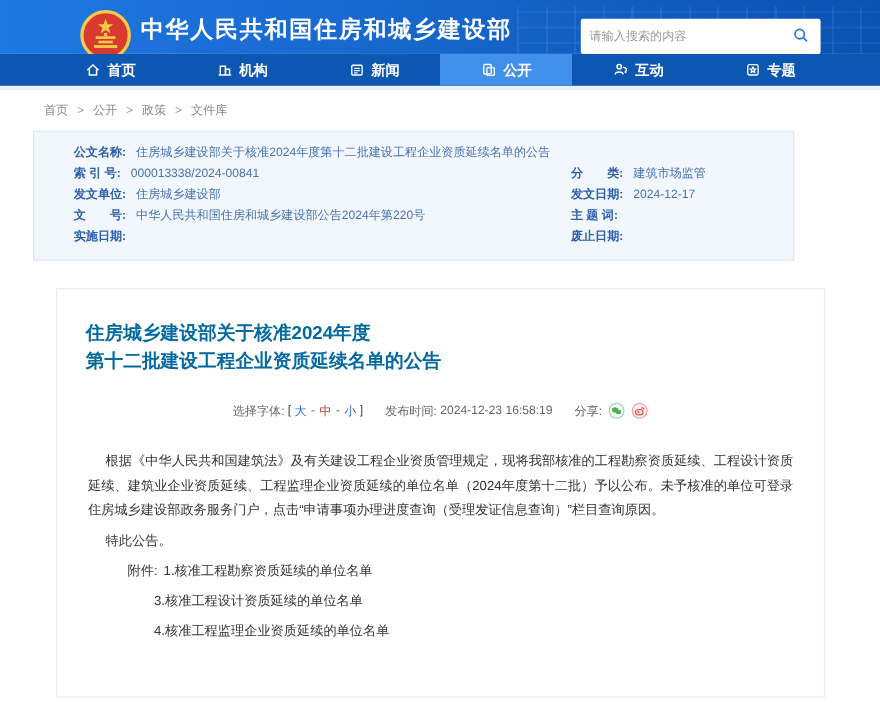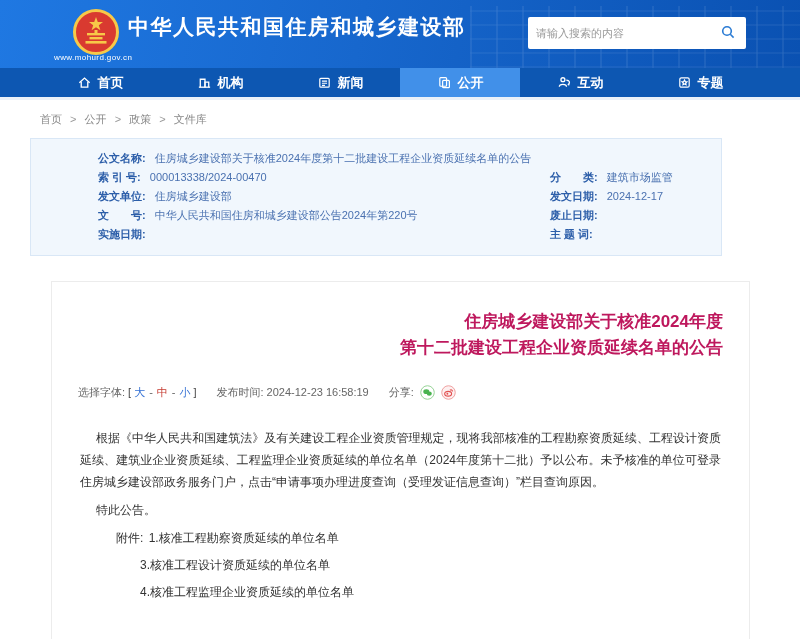--- a/index.html
+++ b/index.html
@@ -1,21 +1,21 @@
 <!DOCTYPE html>
 <html><head>
 <meta charset="utf-8">
 <style>
   * { margin:0; padding:0; box-sizing:border-box; }
   html,body { width:800px; height:639px; overflow:hidden; background:#fff; }
   body { font-family:"Liberation Sans","DejaVu Sans",sans-serif; }
   .page { position:relative; width:800px; height:639px; background:#fff; }
 
   
-  .banner { position:relative; height:68px;
+  .banner { position:relative; height:49px;
     background:linear-gradient(100deg,#1f78e2 0%, #1767cd 45%, #0a51b2 100%); overflow:hidden; }
   .banner-deco { position:absolute; right:0; top:6px; width:330px; height:62px; opacity:.14;
     background:
       repeating-linear-gradient(90deg, rgba(255,255,255,.5) 0 2px, transparent 2px 26px),
       repeating-linear-gradient(0deg, rgba(255,255,255,.35) 0 2px, transparent 2px 14px); }
   .emblem { position:absolute; left:72px; top:8px; width:48px; height:48px; }
   .site-title-block { position:absolute; left:128px; top:13px; color:#fff; }
   .site-name { font-size:21px; font-weight:bold; letter-spacing:1.5px; }
   .site-name-en { font-size:7.6px; margin-top:5px; opacity:.95; letter-spacing:.2px; }
   .site-url { position:absolute; left:54px; top:53px; font-size:8px; color:#fff; letter-spacing:.4px; }
@@ -35,34 +35,34 @@
   .nav-item.active { background:#4190e9; }
   .nav-icon { display:flex; align-items:center; }
 
   
   .breadcrumb { margin:12px 0 0 40px; font-size:11px; color:#888; height:15px; }
   .breadcrumb a { color:#888; text-decoration:none; cursor:pointer; }
   .crumb-sep { margin:0 5px; color:#999; }
 
   
   .meta-panel { margin:11px 0 0 30px; width:692px; background:#f1f7fd;
-    border:1px solid #d9e7f6; padding:10px 10px 11px 67px; display:flex; }
+    border:1px solid #d9e7f6; padding:10px 10px 11px 36px; display:flex; }
   .meta-col-left { width:452px; }
   .meta-col-right { flex:1; }
   .meta-row { height:19px; line-height:19px; font-size:11px; white-space:nowrap; }
   .meta-row.spacer { }
   .meta-label { color:#2c5ea9; font-weight:bold; margin-right:6px; }
   .meta-value { color:#4a71b0; }
 
   
   .article-card { margin:25px 0 0 51px; width:699px; min-height:372px; background:#fff;
     border:1px solid #ececec; padding:27px 26px 10px; }
-  .article-title { text-align:right; font-size:17px; line-height:1.55; color:#be185d;
+  .article-title { text-align:left; font-size:17px; line-height:1.55; color:#0369a1;
     font-weight:bold; }
-  .article-meta { display:flex; justify-content:flex-start; align-items:center; gap:3px;
+  .article-meta { display:flex; justify-content:center; align-items:center; gap:3px;
     margin-top:23px; font-size:11px; color:#666; }
   .fs-bracket { color:#444; }
   .fs-size { text-decoration:none; cursor:pointer; }
   .fs-size.blue { color:#3370d4; }
   .fs-size.red { color:#c53a30; }
   .fs-sep { color:#666; margin:0 1px; }
   .meta-gap { width:14px; }
   .share-icon { display:inline-flex; margin-left:3px; cursor:pointer; }
 
   .article-body { margin-top:27px; font-size:12px; color:#333; padding:0 2px; }
@@ -177,21 +177,21 @@
   </div>
 
   <section class="meta-panel">
     <div class="meta-col-left">
       <div class="meta-row">
         <span class="meta-label">公文名称:</span>
         <span class="meta-value">住房城乡建设部关于核准2024年度第十二批建设工程企业资质延续名单的公告</span>
       </div>
       <div class="meta-row">
         <span class="meta-label">索 引 号:</span>
-        <span class="meta-value">000013338/2024-00470</span>
+        <span class="meta-value">000013338/2024-00841</span>
       </div>
       <div class="meta-row">
         <span class="meta-label">发文单位:</span>
         <span class="meta-value">住房城乡建设部</span>
       </div>
       <div class="meta-row">
         <span class="meta-label">文　　号:</span>
         <span class="meta-value">中华人民共和国住房和城乡建设部公告2024年第220号</span>
       </div>
       <div class="meta-row">
@@ -203,25 +203,25 @@
       <div class="meta-row spacer"></div>
       <div class="meta-row">
         <span class="meta-label">分　　类:</span>
         <span class="meta-value">建筑市场监管</span>
       </div>
       <div class="meta-row">
         <span class="meta-label">发文日期:</span>
         <span class="meta-value">2024-12-17</span>
       </div>
       <div class="meta-row">
+        <span class="meta-label">主 题 词:</span>
+        <span class="meta-value"></span>
+      </div>
+      <div class="meta-row">
         <span class="meta-label">废止日期:</span>
-        <span class="meta-value"></span>
-      </div>
-      <div class="meta-row">
-        <span class="meta-label">主 题 词:</span>
         <span class="meta-value"></span>
       </div>
     </div>
   </section>
 
   <article class="article-card">
     <h1 class="article-title">
       <span>住房城乡建设部关于核准2024年度</span><br>
       <span>第十二批建设工程企业资质延续名单的公告</span>
     </h1>

